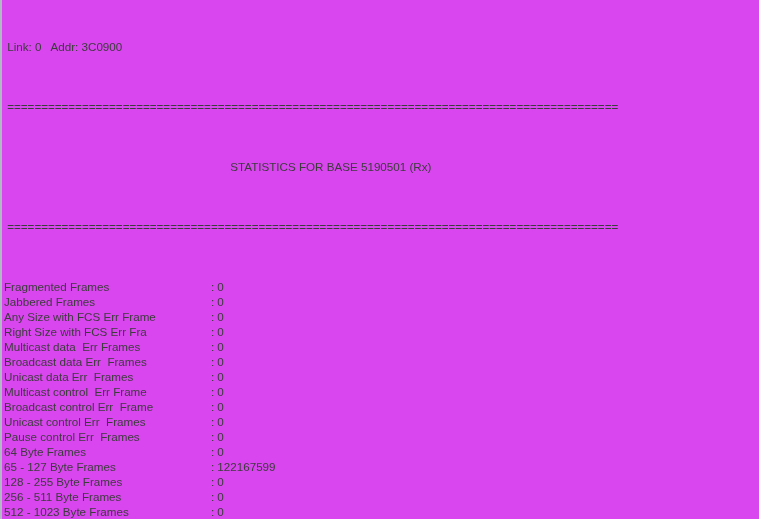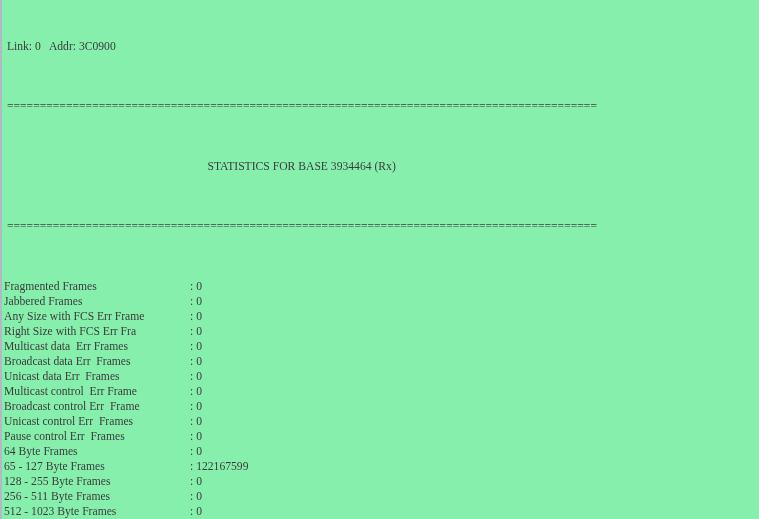--- a/index.html
+++ b/index.html
@@ -7,22 +7,22 @@
     padding: 0;
     background: #ffffff;
     width: 759px;
     height: 519px;
     overflow: hidden;
   }
   .viewport {
     position: relative;
     width: 759px;
     height: 519px;
-    background: #86efac;
-    font-family: Liberation Serif, serif;
+    background: #d946ef;
+    font-family: Liberation Sans, sans-serif;
     font-size: 11.63px;
     line-height: 15px;
     color: #3c3c3c;
   }
   .left-border {
     position: absolute;
     left: 0;
     top: 0;
     width: 2px;
     height: 519px;
@@ -59,19 +59,19 @@
 <body>
 
 <div class="viewport">
   <div class="left-border"></div>
 
   <div class="terminal">
     <div class="line status-line"><span> Link: 0</span><span>   Addr: 3C0900</span></div>
 
     <div class="line separator"> ==========================================================================================</div>
 
-    <div class="line title-line">STATISTICS FOR BASE 3934464 (Rx)</div>
+    <div class="line title-line">STATISTICS FOR BASE 5190501 (Rx)</div>
 
     <div class="line separator"> ==========================================================================================</div>
 
     <div id="stat-rows"><div class="line stat-row"><span class="lbl">Fragmented Frames</span><span class="sep">: </span><span class="val">0</span></div><div class="line stat-row"><span class="lbl">Jabbered Frames</span><span class="sep">: </span><span class="val">0</span></div><div class="line stat-row"><span class="lbl">Any Size with FCS Err Frame</span><span class="sep">: </span><span class="val">0</span></div><div class="line stat-row"><span class="lbl">Right Size with FCS Err Fra</span><span class="sep">: </span><span class="val">0</span></div><div class="line stat-row"><span class="lbl">Multicast data  Err Frames</span><span class="sep">: </span><span class="val">0</span></div><div class="line stat-row"><span class="lbl">Broadcast data Err  Frames</span><span class="sep">: </span><span class="val">0</span></div><div class="line stat-row"><span class="lbl">Unicast data Err  Frames</span><span class="sep">: </span><span class="val">0</span></div><div class="line stat-row"><span class="lbl">Multicast control  Err Frame</span><span class="sep">: </span><span class="val">0</span></div><div class="line stat-row"><span class="lbl">Broadcast control Err  Frame</span><span class="sep">: </span><span class="val">0</span></div><div class="line stat-row"><span class="lbl">Unicast control Err  Frames</span><span class="sep">: </span><span class="val">0</span></div><div class="line stat-row"><span class="lbl">Pause control Err  Frames</span><span class="sep">: </span><span class="val">0</span></div><div class="line stat-row"><span class="lbl">64 Byte Frames</span><span class="sep">: </span><span class="val">0</span></div><div class="line stat-row"><span class="lbl">65 - 127 Byte Frames</span><span class="sep">: </span><span class="val">122167599</span></div><div class="line stat-row"><span class="lbl">128 - 255 Byte Frames</span><span class="sep">: </span><span class="val">0</span></div><div class="line stat-row"><span class="lbl">256 - 511 Byte Frames</span><span class="sep">: </span><span class="val">0</span></div><div class="line stat-row"><span class="lbl">512 - 1023 Byte Frames</span><span class="sep">: </span><span class="val">0</span></div></div>
   </div>
 </div>
 
 </body></html>

